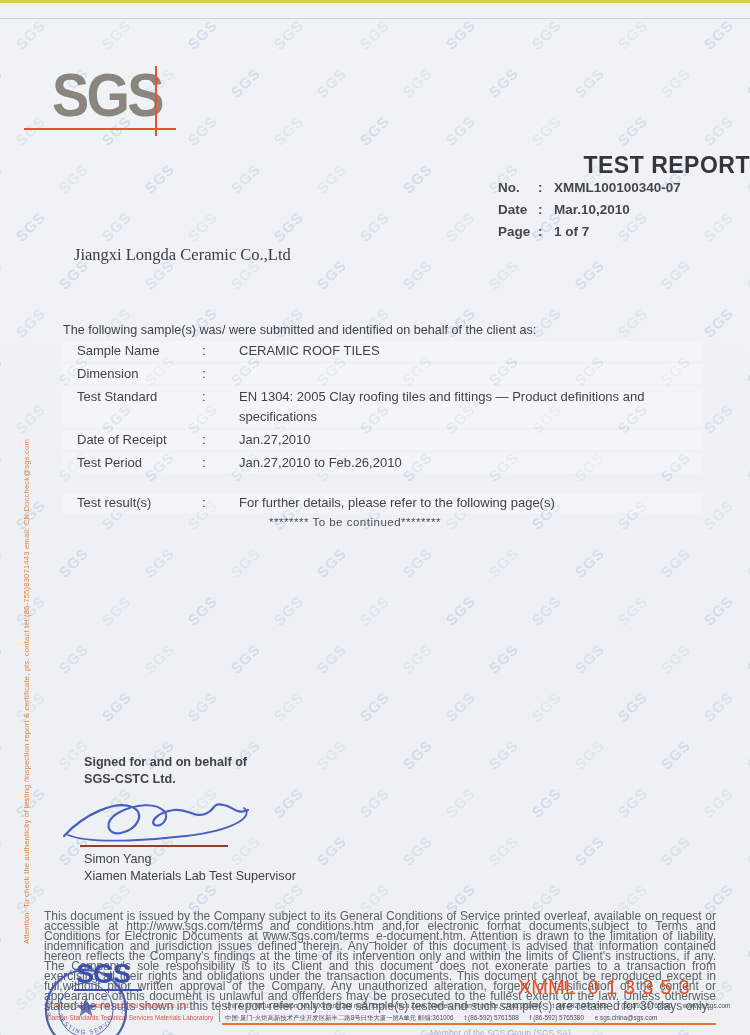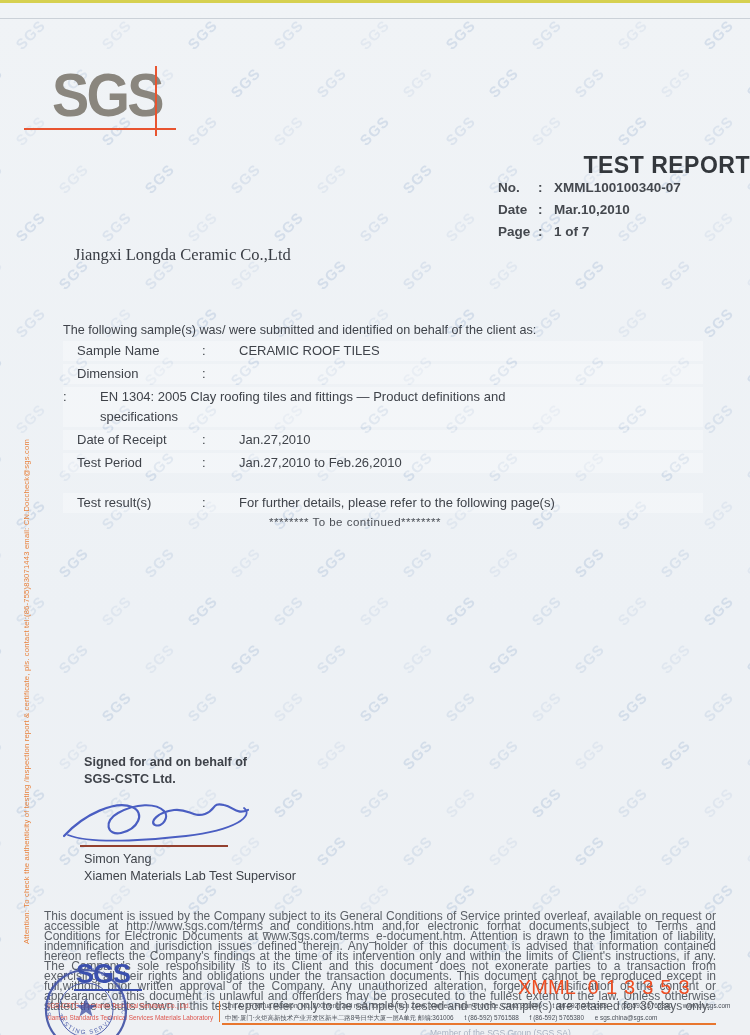--- a/index.html
+++ b/index.html
@@ -334,20 +334,21 @@
           <div class="s-row">
             <div class="s-label">Sample Name</div>
             <div class="s-colon">:</div>
             <div class="s-value">CERAMIC ROOF TILES</div>
           </div>
           <div class="s-row">
             <div class="s-label">Dimension</div>
             <div class="s-colon">:</div>
           </div>
           <div class="s-row">
+            <div class="s-label">Test Standard</div>
             <div class="s-colon">:</div>
             <div class="s-value">EN 1304: 2005 Clay roofing tiles and fittings — Product definitions and specifications</div>
           </div>
           <div class="s-row">
             <div class="s-label">Date of Receipt</div>
             <div class="s-colon">:</div>
             <div class="s-value">Jan.27,2010</div>
           </div>
           <div class="s-row">
             <div class="s-label">Test Period</div>

